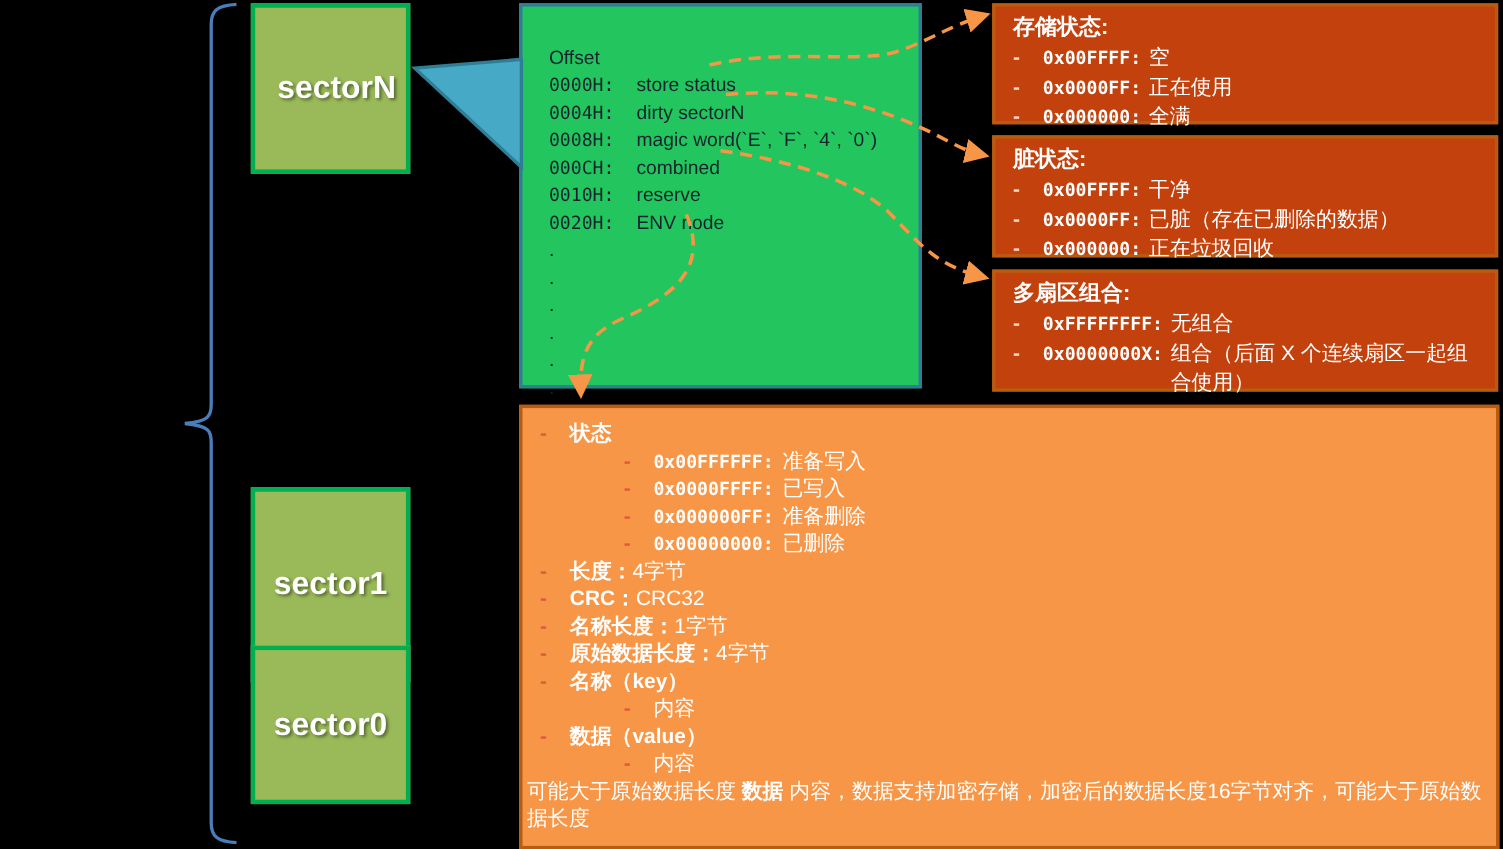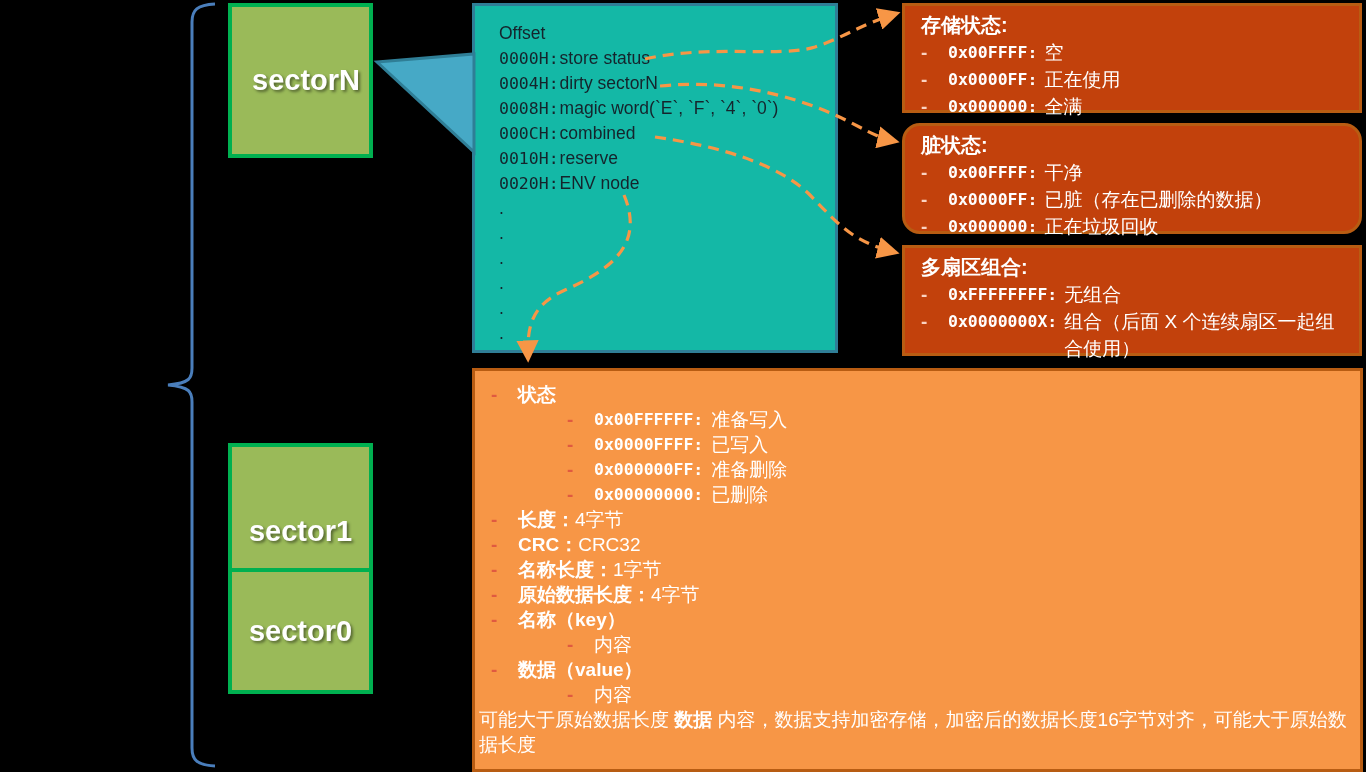--- a/index.html
+++ b/index.html
@@ -13,39 +13,39 @@
   
   .sector {
     position:absolute; left:228px; width:145px;
     background:#9aba59; border:4px solid #00b050;
     display:flex; align-items:center; justify-content:center;
     color:#fff; font-weight:bold; font-size:29px;
     text-shadow:2px 2px 3px rgba(0,0,0,0.45);
   }
   #sector-n { top:3px;  height:155px;padding-left:11px; }
   #sector-1 { top:423px; height:177px;margin-top:20px; }
-  #sector-0 { top:568px; height:126px; }
+  #sector-0 { top:587px; height:144px; }
 
   
   #offset-box {
     position:absolute; left:472px; top:3px; width:366px; height:350px;
-    background:#14b8a6; border:3px solid #2f7e96;
-    color:#15242c; font-size:17.5px; padding:15px 0 0 24px;
+    background:#22c55e; border:3px solid #2f7e96;
+    color:#15242c; font-size:17.5px; padding:34px 0 0 24px;
   }
   .offset-line { line-height:25px; white-space:nowrap; }
-  .offset-line .mono { font-size:16.5px; margin-right:1px; }
+  .offset-line .mono { font-size:16.5px; margin-right:20px; }
 
   
   .note-box {
     position:absolute; left:902px; width:460px;
     background:#c2410c; border:3px solid #b85c12;
     color:#fff; padding:5px 12px 0 16px;
   }
   #store-status-box { top:3px;   height:110px; }
-  #dirty-status-box { top:123px; height:111px;border-radius:18px; }
+  #dirty-status-box { top:123px; height:111px; }
   #combine-box      { top:245px; height:111px; }
   .note-title { font-weight:bold; font-size:20px; line-height:28px; }
   .o-item { display:flex; font-size:19px; line-height:27px; }
   .o-item .dash { width:27px; flex:none; color:#fbd3c2; font-weight:bold; }
   .o-item .hex { font-family:"DejaVu Sans Mono", monospace; font-weight:bold;
                  font-size:16.5px; margin-right:7px; white-space:nowrap; }
   .o-item .desc { flex:1; }
 
   
   #env-box {

